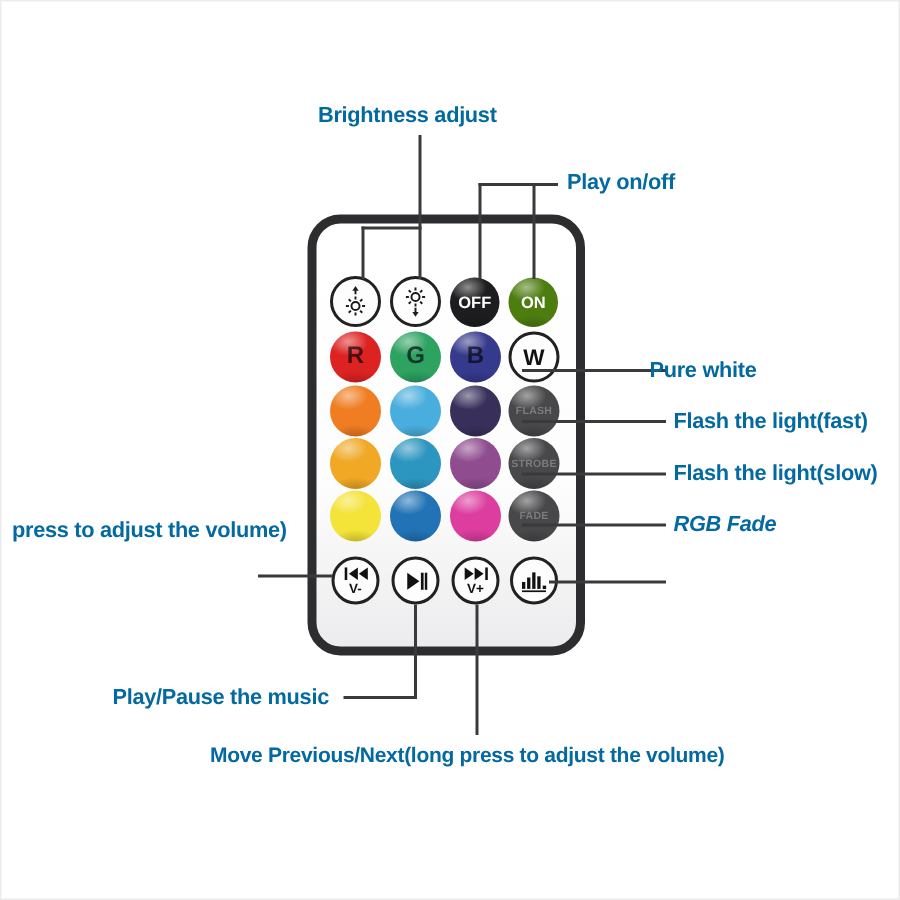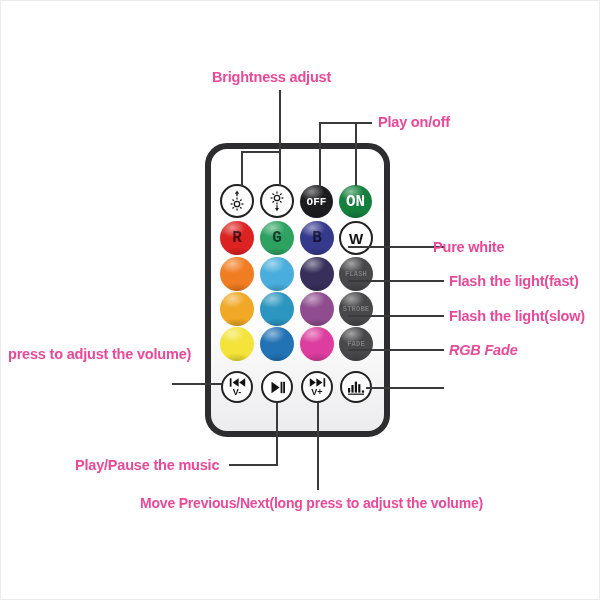--- a/index.html
+++ b/index.html
@@ -3,39 +3,39 @@
 <meta charset="utf-8">
 <style>
   html,body{margin:0;padding:0;background:#fff;}
   .stage{
     position:relative;width:600px;height:600px;background:#ffffff;overflow:hidden;
     font-family:"Liberation Sans",sans-serif;
     box-shadow:inset 0 0 0 1px #ececec;
   }
   
   .lbl{
-    position:absolute;font-size:14.5px;font-weight:700;color:#ec4899;
+    position:absolute;font-size:14.5px;font-weight:700;color:#0369a1;
     white-space:nowrap;letter-spacing:-0.2px;line-height:16px;
   }
   .lbl .ln{display:block;}
   
   .line{position:absolute;background:#3a3a3c;}
   
   .remote{
     position:absolute;left:205px;top:143px;width:173px;height:282px;
     border:6px solid #2d2d2f;border-radius:22px;
     background:linear-gradient(180deg,#ffffff 0%,#fdfdfd 62%,#ececee 100%);
   }
   
   .btn{
     position:absolute;border-radius:50%;
     display:flex;flex-direction:column;align-items:center;justify-content:center;
     box-sizing:border-box;
   }
-  .btn-color{width:34px;height:34px;font-family:Liberation Mono, monospace;}
+  .btn-color{width:34px;height:34px;}
   .btn-color::before{
     content:"";position:absolute;inset:0;border-radius:50%;
     background:
       radial-gradient(ellipse 62% 45% at 36% 20%, rgba(255,255,255,.5), rgba(255,255,255,0) 62%),
       radial-gradient(ellipse 90% 45% at 50% 102%, rgba(0,0,0,.22), rgba(0,0,0,0) 55%);
   }
   .btn-white{width:34px;height:34px;background:#fdfdfd;border:2px solid #212121;}
   .btn-media{width:32px;height:32px;background:#fdfdfd;border:2px solid #212121;}
   .btn-letter{font-size:16px;font-weight:700;color:rgba(5,5,10,.68);z-index:1;}
   .btn-onoff{width:33px;height:33px;color:#fff;font-weight:700;}
@@ -85,21 +85,21 @@
         <line x1="10" y1="15.2" x2="10" y2="18.2"></line>
       </g>
       <polygon points="10,21.2 7.9,18 12.1,18" fill="#1c1c1c"></polygon>
     </svg>
   </div>
 
   <div class="btn btn-color btn-onoff" style="left: 300px; top: 185px; font-size: 11px; background-color: rgb(29, 29, 31);">
     <span class="t">OFF</span>
   </div>
 
-  <div class="btn btn-color btn-onoff" style="left: 339px; top: 185px; font-size: 16px; background-color: #15803d;">
+  <div class="btn btn-color btn-onoff" style="left: 339px; top: 185px; font-size: 11px; background-color: #4d7c0f;">
     <span class="t">ON</span>
   </div>
 
   <div class="btn btn-color" style="left: 220px; top: 221px; background-color: rgb(221, 35, 34);">
     <span class="btn-letter">R</span>
   </div>
   <div class="btn btn-color" style="left: 260px; top: 221px; background-color: rgb(45, 162, 97);">
     <span class="btn-letter">G</span>
   </div>
   <div class="btn btn-color" style="left: 300px; top: 221px; background-color: rgb(54, 58, 140);">

